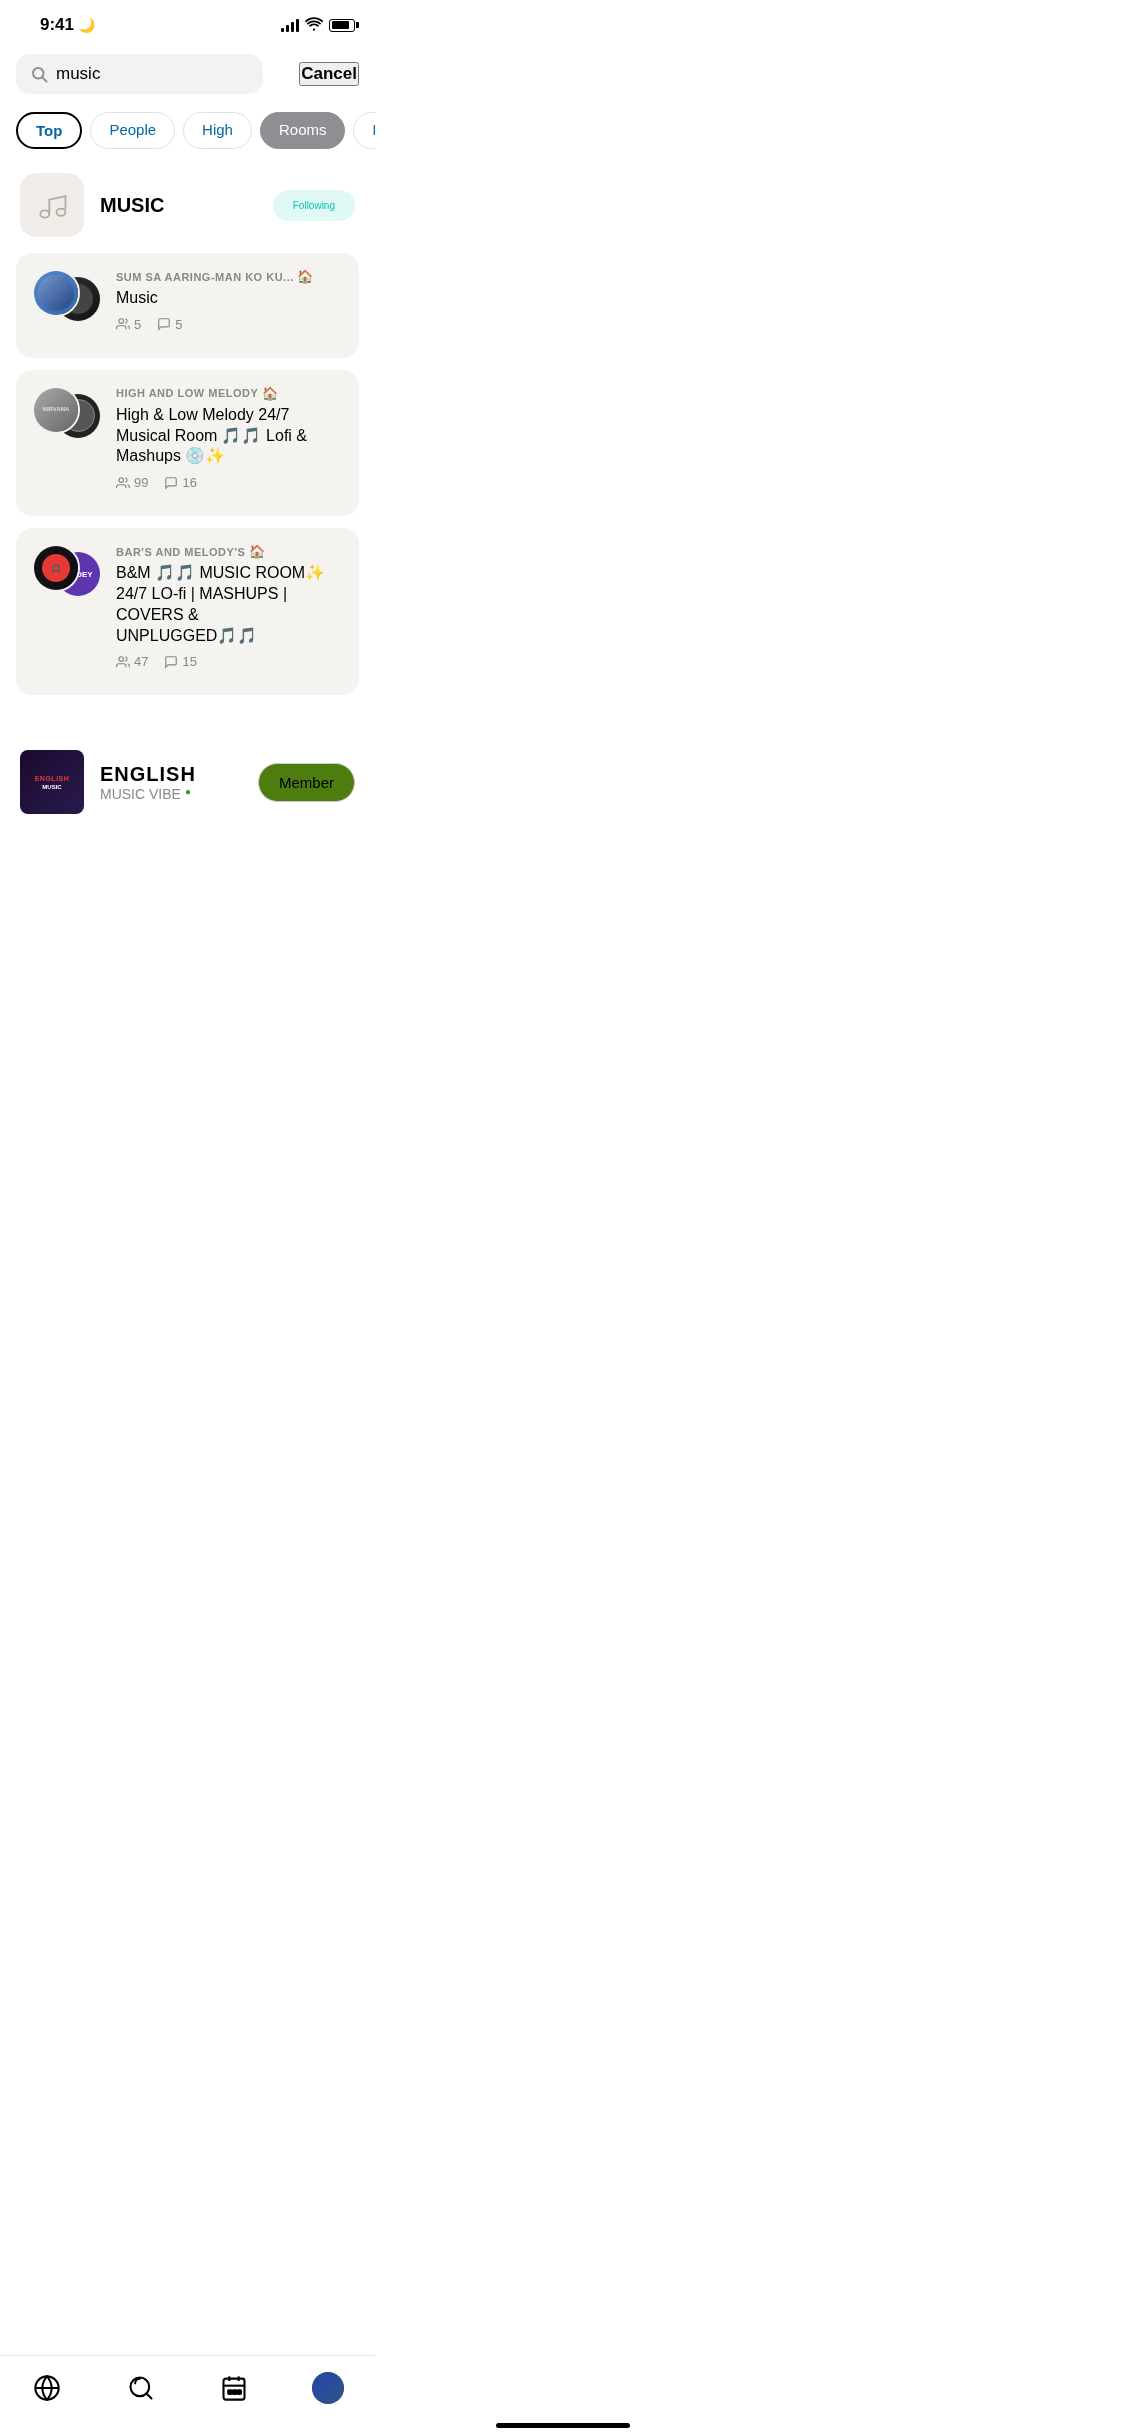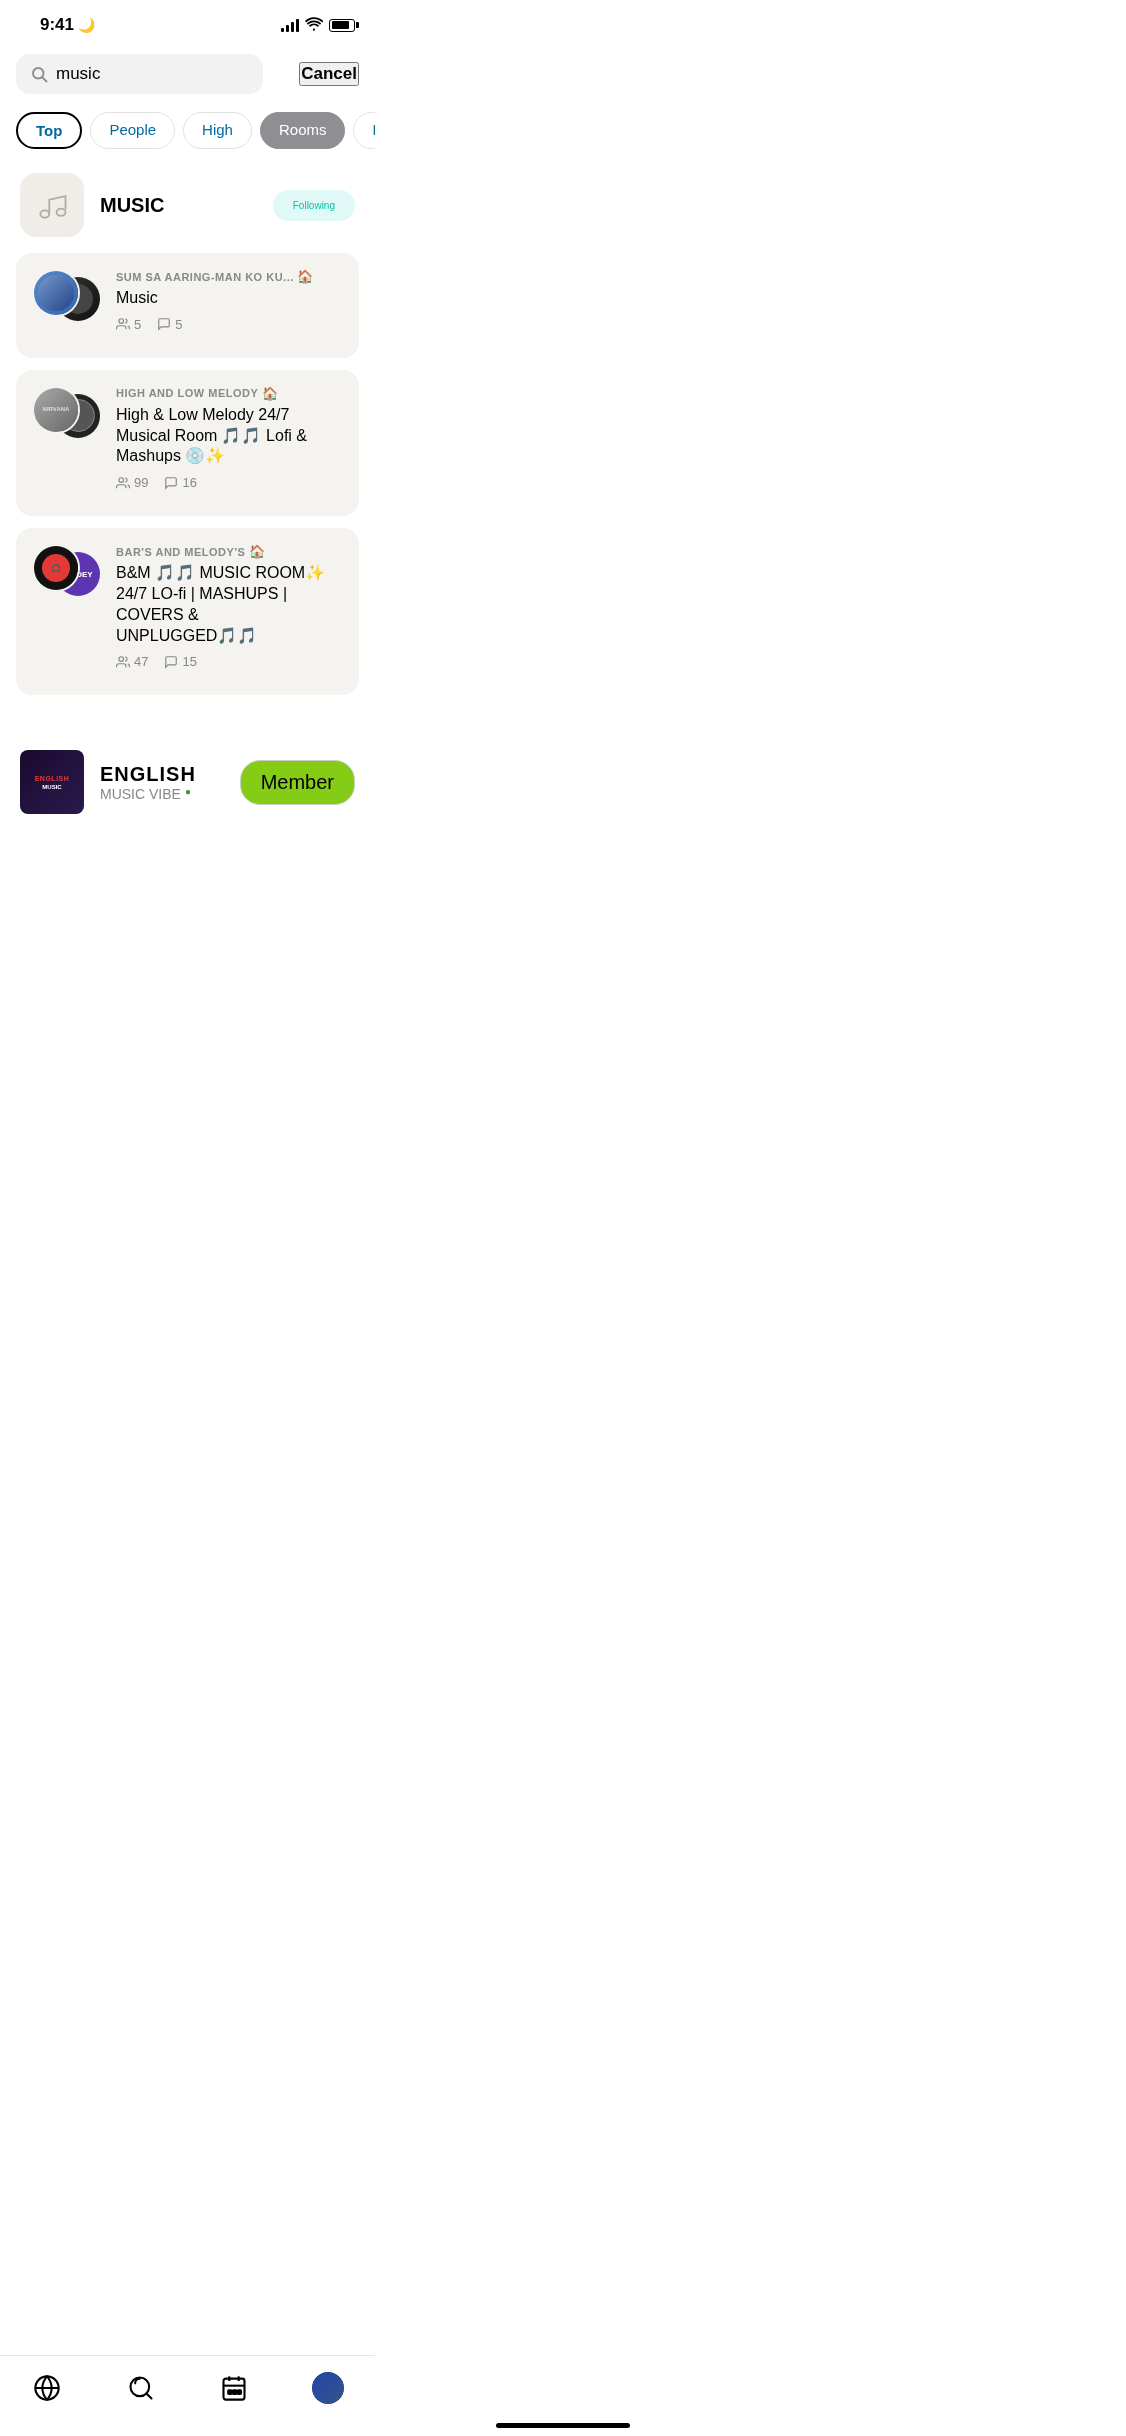--- a/index.html
+++ b/index.html
@@ -290,24 +290,24 @@
     }
     .member-club-subtitle {
       font-size: 14px;
       color: #888;
       display: flex;
       align-items: flex-start;
       gap: 4px;
     }
     .member-btn {
       padding: 10px 20px;
-      background: #84cc16;
+      background: #4d7c0f;
       color: #000;
       border-radius: 20px;
-      font-size: 20px;
+      font-size: 15px;
       font-weight: 400;
       border: 1px solid #ccc;
     }
 
     
     .bottom-nav {
       position: fixed;
       bottom: 0;
       left: 0;
       width: 375px;

